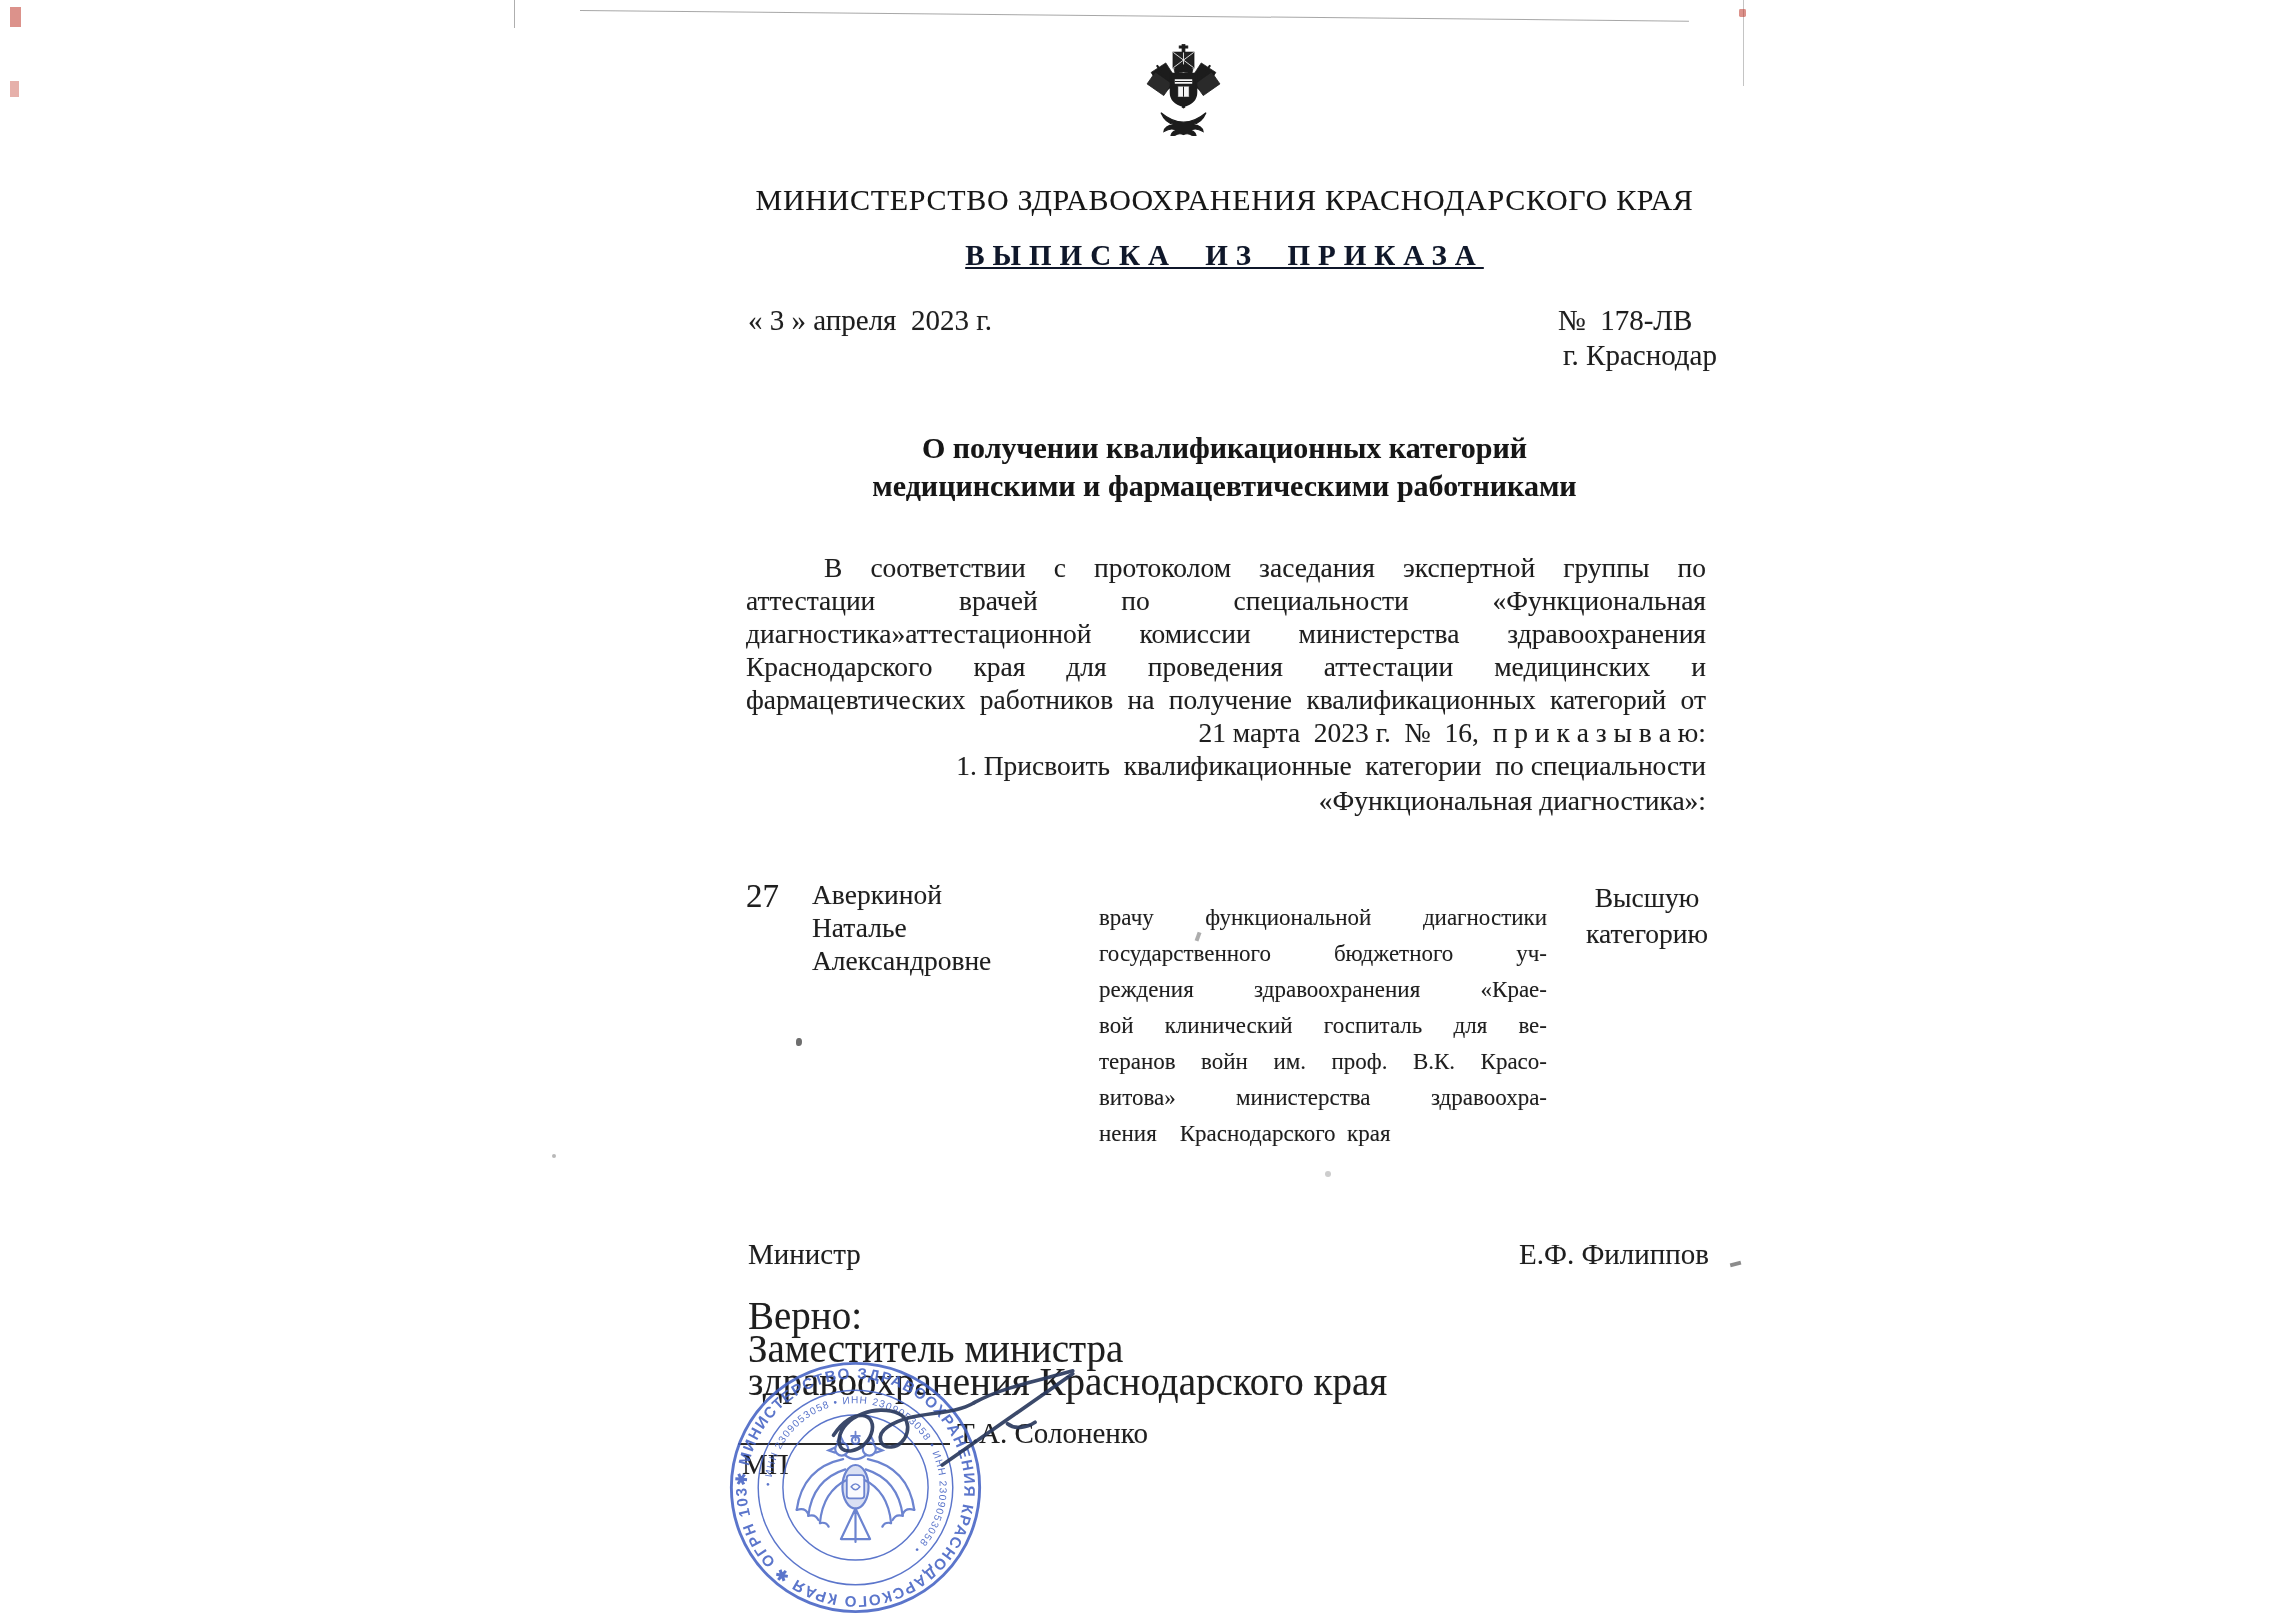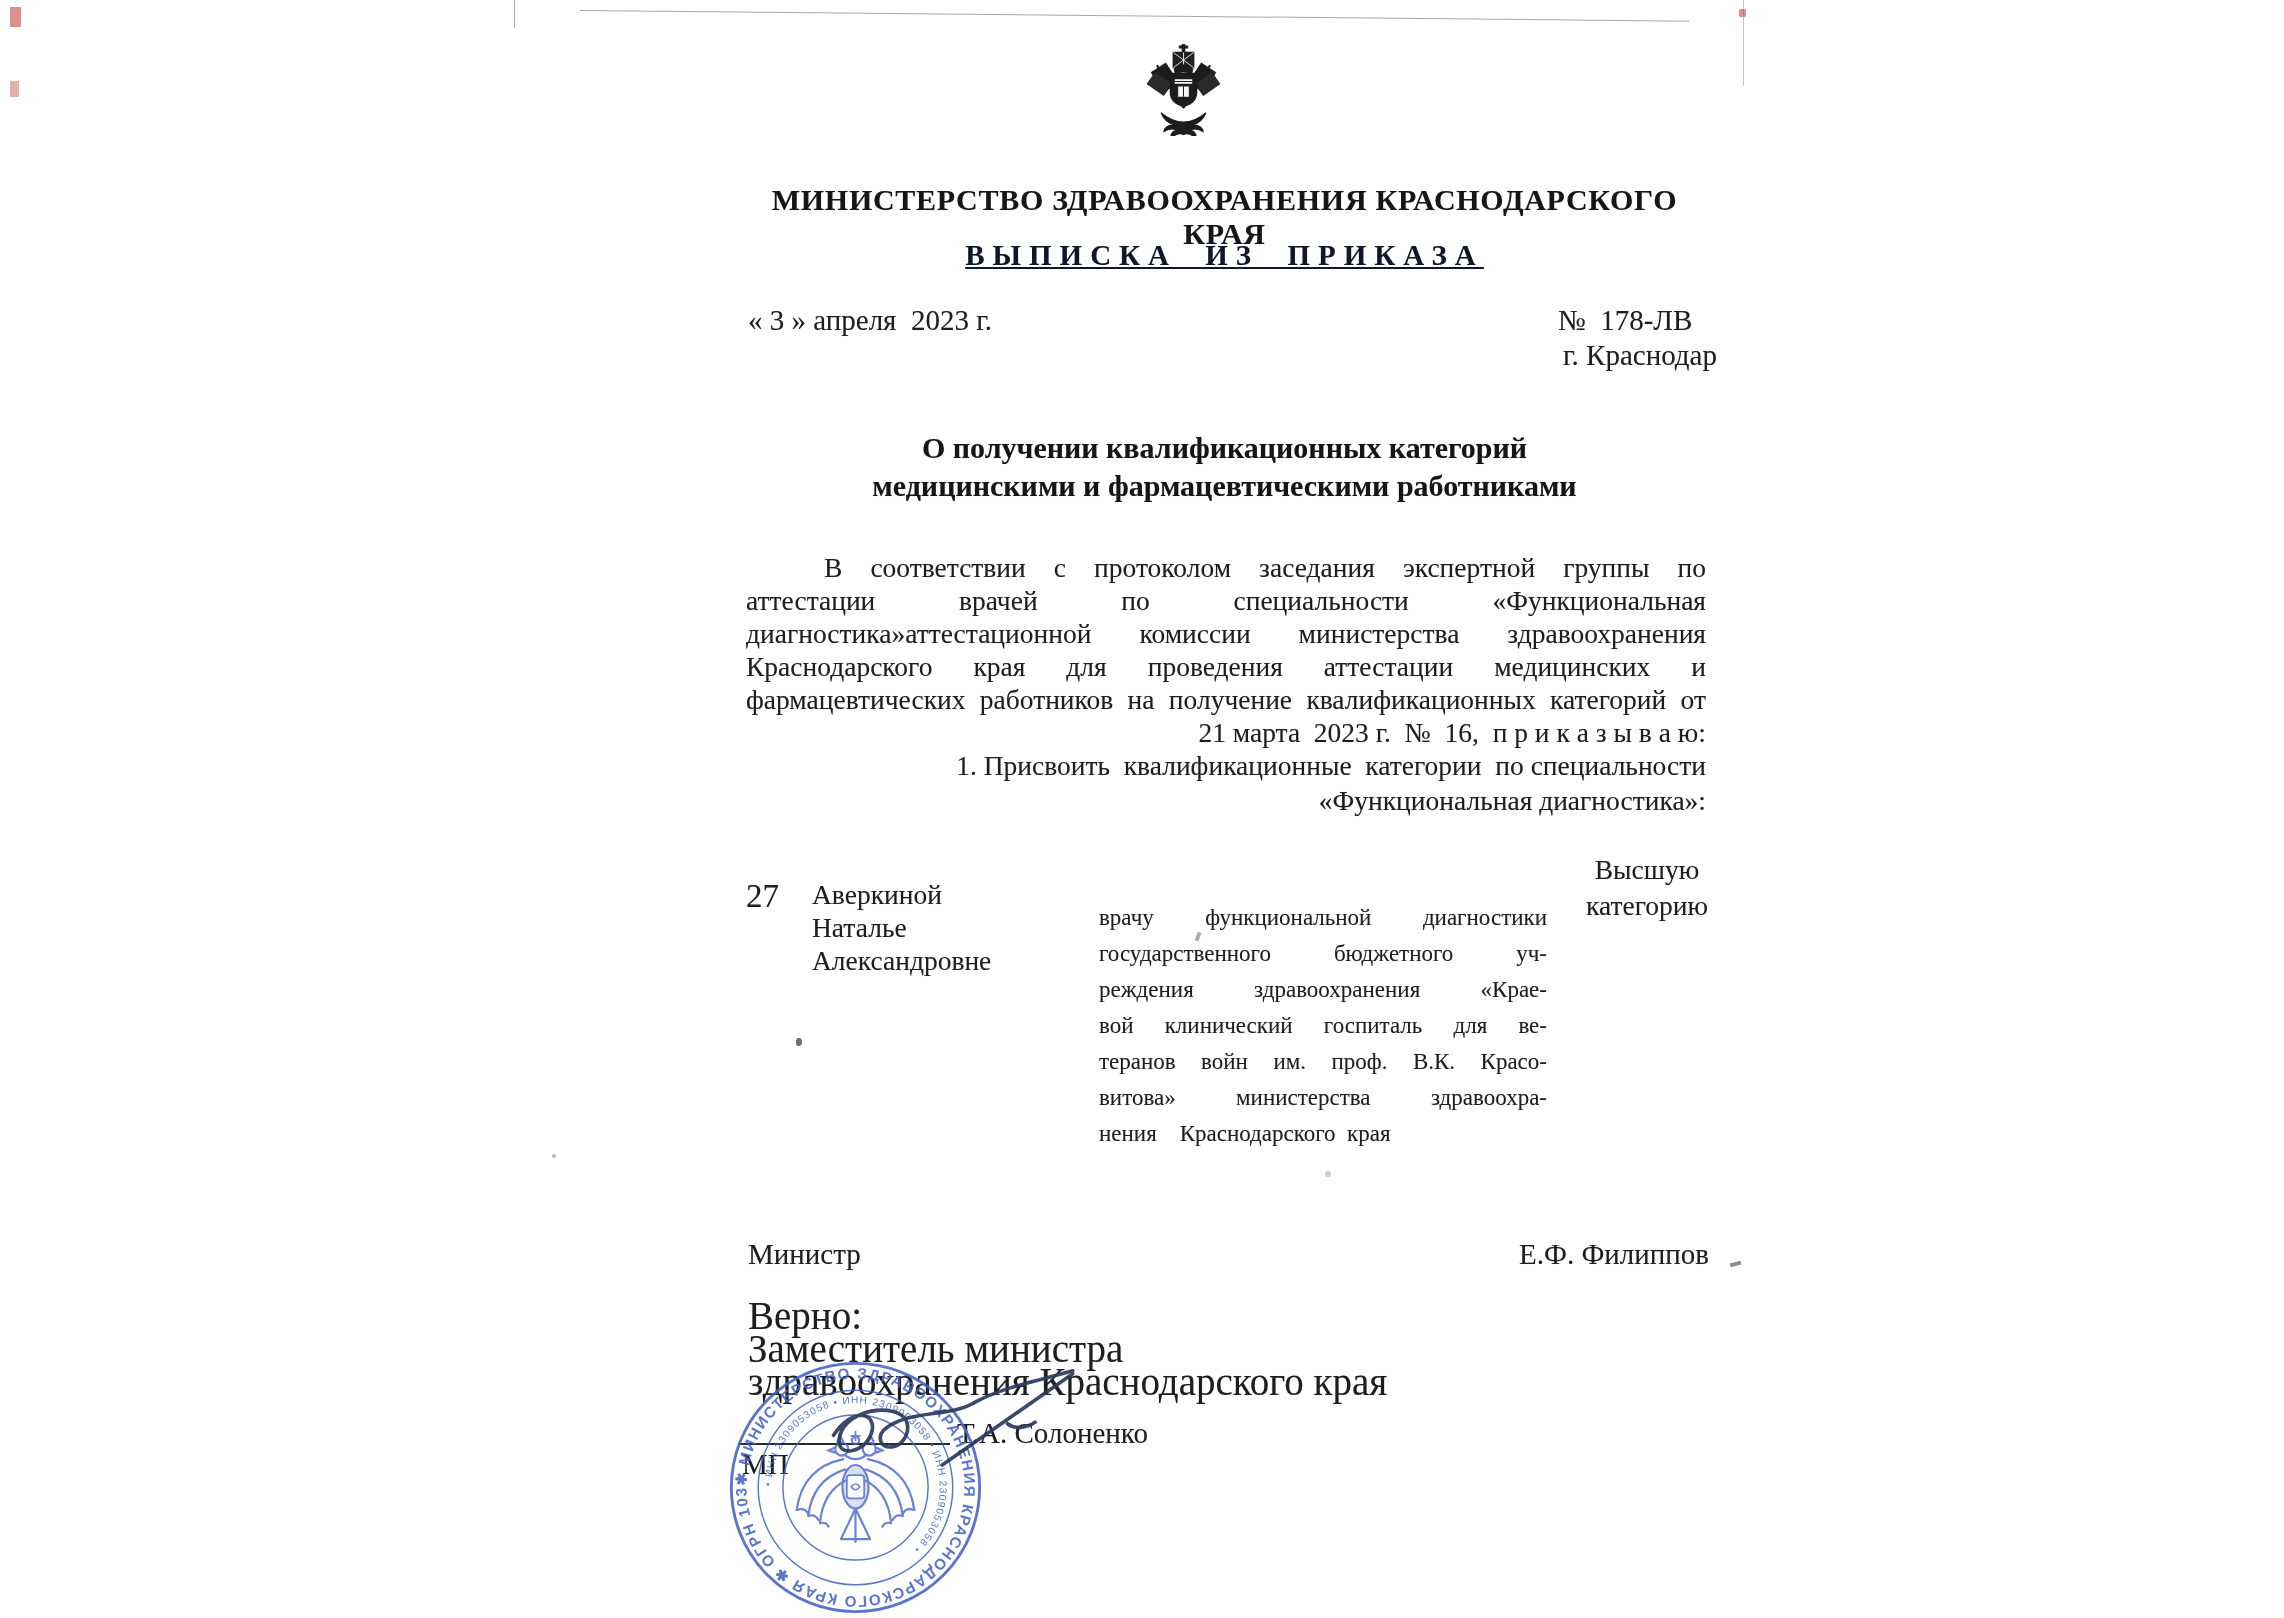--- a/index.html
+++ b/index.html
@@ -1,42 +1,42 @@
 <!DOCTYPE html>
 <html style="font-size:11.6px"><head>
 <meta charset="utf-8">
 <style>
   html,body{margin:0;padding:0;background:#ffffff;}
   .canvas{position:relative;width:2284px;height:1618px;background:#ffffff;overflow:hidden;
           font-family:"Liberation Serif","DejaVu Serif",serif;color:#1e1e1e;}
   .abs{position:absolute;}
   .scan-text{text-shadow:0 0 0.7px rgba(20,20,20,.28);}
   
-  .ministry{left:732px;top:183px;width:985px;text-align:center;font-weight:bold;
+  .ministry{left:732px;top:183px;width:985px;text-align:center;font-weight:normal;
             font-size:30px;letter-spacing:0.7px;color:#161616;}
   .doctype{left:732px;top:239px;width:985px;text-align:center;font-weight:bold;
            font-size:29px;letter-spacing:8px;word-spacing:13px;color:#0f172a;text-decoration:underline;}
   .dateline{left:748px;top:304px;font-size:29px;white-space:pre;}
   .docnum{left:1558px;top:304px;font-size:29px;white-space:pre;}
   .city{left:732px;top:339px;width:985px;text-align:right;font-size:29px;}
   .doctitle{left:732px;top:429px;width:985px;text-align:center;font-weight:bold;
             font-size:30px;line-height:38px;color:#161616;}
   
   .para{left:746px;top:551px;width:960px;font-size:27.5px;}
   .para .ln{line-height:33px;height:33px;text-align:right;}
   .jline{text-align:justify;text-align-last:justify;}
   .pline{white-space:pre;}
   .indent1{text-indent:78px;}
   .indent2{text-indent:53px;}
   .indent3{padding-left:13px;}
   
   .rownum{left:746px;top:878px;font-size:33px;}
   .namecol{left:812px;top:878px;width:287px;font-size:27.5px;line-height:33px;}
   .desccol{left:1099px;top:900px;width:448px;font-size:23px;line-height:36px;}
-  .catcol{left:1583px;top:852px;width:128px;font-size:27.5px;line-height:36px;text-align:center;}
+  .catcol{left:1583px;top:880px;width:128px;font-size:27.5px;line-height:36px;text-align:center;}
   
   .minister{left:748px;top:1238px;font-size:29px;}
   .ministername{left:1519px;top:1238px;font-size:29px;}
   .vernoblock{left:748px;top:1299px;font-size:39px;line-height:33px;}
   .deputyname{left:957px;top:1417px;font-size:29px;}
   .sigline{left:738px;top:1443px;width:212px;height:2.2px;background:#2a2a2a;}
   .mp{left:742px;top:1448px;font-size:29px;}
   
   .topline{left:580px;top:10px;width:1109px;height:1.4px;background:#8a8a8a;
            transform:rotate(0.55deg);transform-origin:left top;opacity:.75;}

